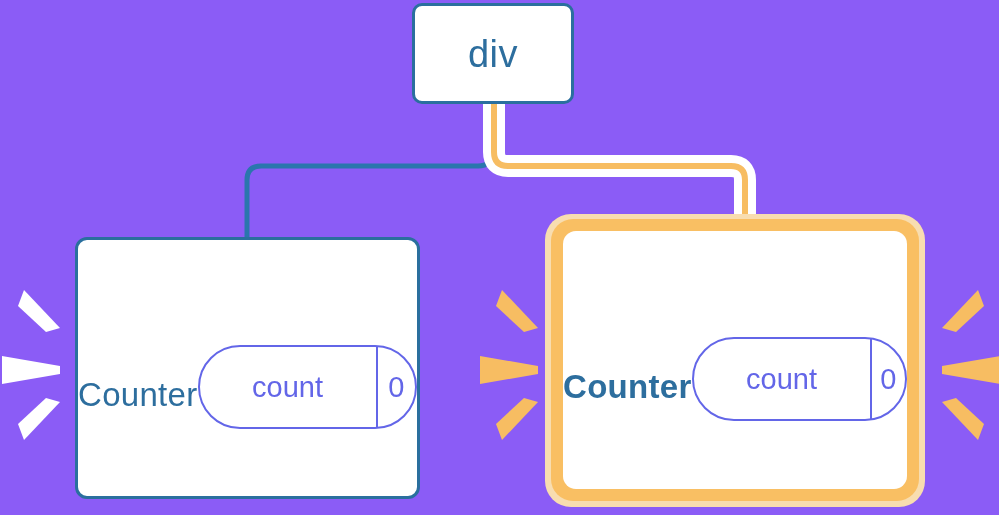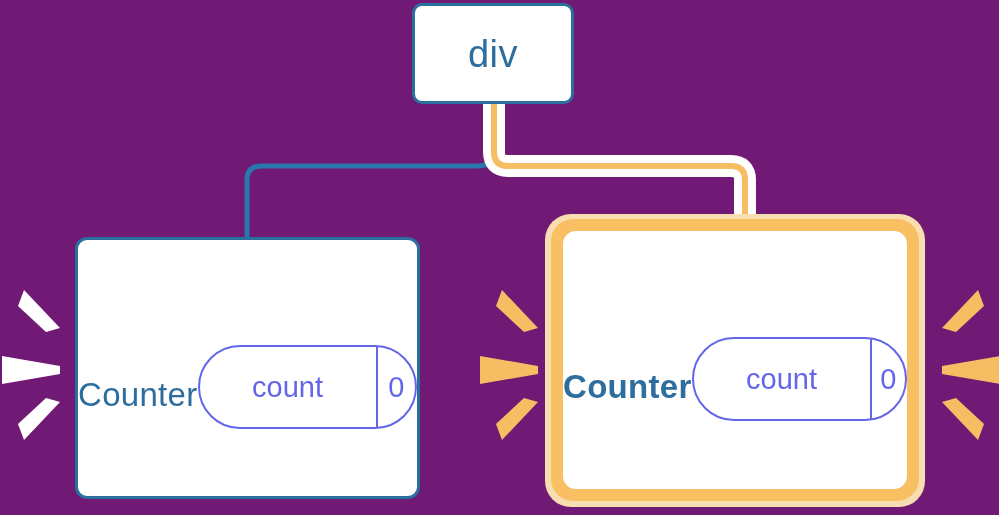--- a/index.html
+++ b/index.html
@@ -8,21 +8,21 @@
     padding: 0;
     background: #4a6670;
   }
   body {
     font-family: "Liberation Sans", sans-serif;
   }
   #stage {
     position: relative;
     width: 999px;
     height: 515px;
-    background: #701a75;
+    background: #8b5cf6;
     overflow: hidden;
   }
   #wires {
     position: absolute;
     left: 0;
     top: 0;
     width: 999px;
     height: 515px;
     pointer-events: none;
   }

